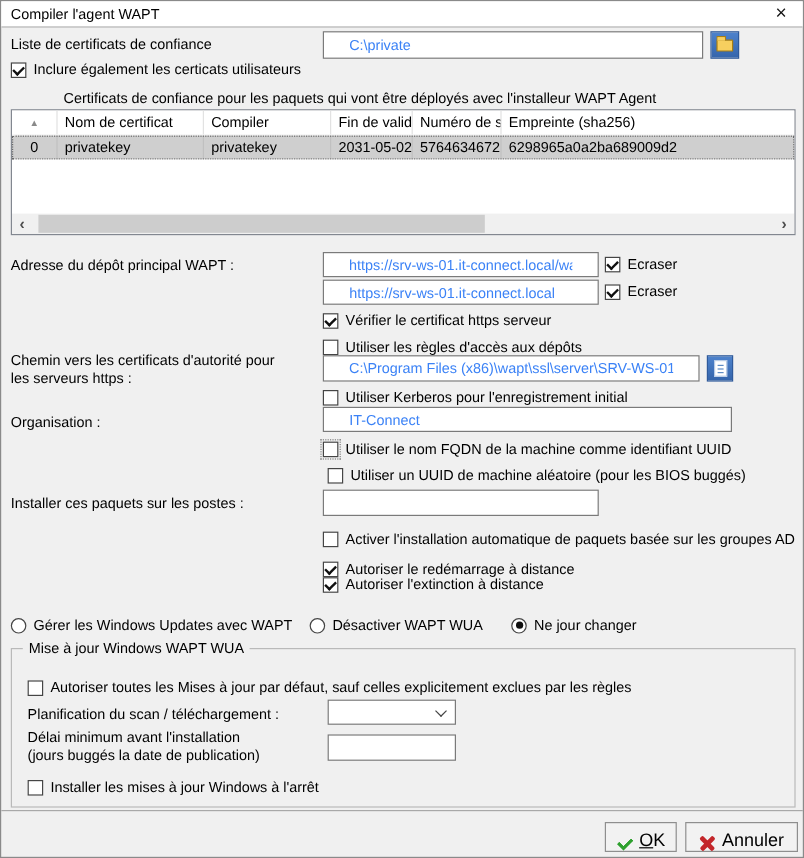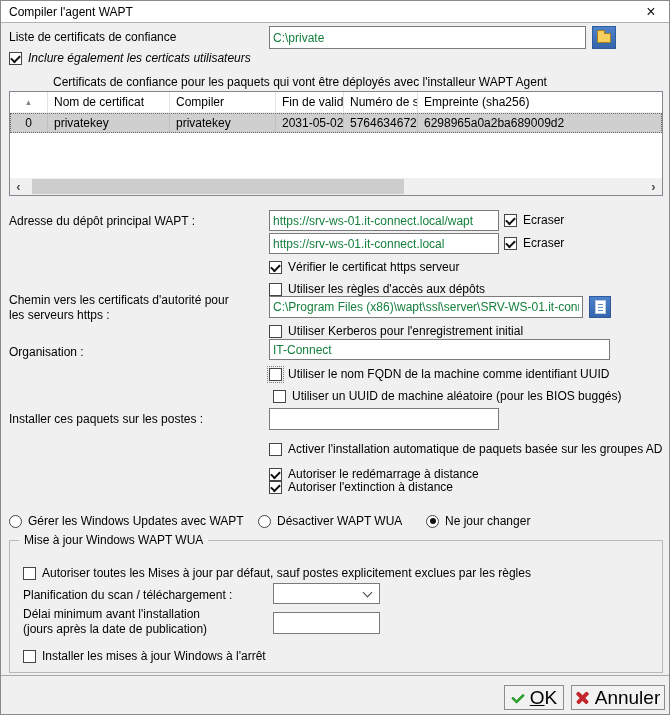--- a/index.html
+++ b/index.html
@@ -7,21 +7,21 @@
   .win {
     position:relative; width:670px; height:715px;
     background:#f0f0f0; border:1px solid #8a8a8a;
     font-family:"Liberation Sans", sans-serif; font-size:12px; color:#000;
     overflow:hidden;
   }
   .titlebar { position:absolute; left:0; top:0; width:100%; height:22px; background:#ffffff; border-bottom:1px solid #b0b0b0; }
   .title { position:absolute; left:8px; top:4px; font-size:12px; }
   .closebtn { position:absolute; right:0; top:0; width:36px; height:21px; display:flex; align-items:center; justify-content:center; font-size:16px; color:#111; cursor:default; }
   .lbl { position:absolute; line-height:15px; white-space:nowrap; }
-  .inp { position:absolute; border:1px solid #7a7a7a; background:#fff; font:12px "Liberation Sans", sans-serif; padding:0 3px; color:#15803d; }
+  .inp { position:absolute; border:1px solid #7a7a7a; background:#fff; font:12px "Liberation Sans", sans-serif; padding:0 21px; color:#3b82f6; }
   
   .cb, .radio { position:absolute; display:flex; align-items:center; gap:6px; height:16px; white-space:nowrap; }
   .cb .box { width:13px; height:13px; border:1px solid #454545; background:#fff; position:relative; flex:none; }
   .cb.checked .box::after { content:""; position:absolute; left:1px; top:2px; width:7px; height:4px; border-left:2px solid #101010; border-bottom:2px solid #101010; transform:rotate(-45deg); }
   .cb.focused .box { outline:1px dotted #808080; outline-offset:1px; }
   
   .radio .circ { width:13px; height:13px; border:1px solid #454545; border-radius:50%; background:#fff; position:relative; flex:none; }
   .radio.checked .circ::after { content:""; position:absolute; left:2.5px; top:2.5px; width:6px; height:6px; border-radius:50%; background:#101010; }
   
   .tbl { position:absolute; left:8px; top:90px; width:654px; height:105px; background:#fff; border:1px solid #828790; display:flex; flex-direction:column; overflow:hidden; }
@@ -46,21 +46,21 @@
   .doc { width:11px; height:14px; background:#fff; border:1px solid #b9cce6; position:relative; }
   .doc::after { content:""; position:absolute; left:2px; top:3px; width:5px; height:1px; background:#5f8cc4; box-shadow:0 3px 0 #5f8cc4, 0 6px 0 #5f8cc4; }
   
   .grp { position:absolute; left:8px; top:539px; width:654px; height:133px; border:1px solid #b9b9b9; }
   .grp-title { position:absolute; left:18px; top:532px; background:#f0f0f0; padding:0 5px; }
   
   .dd { position:absolute; background:#fff; border:1px solid #7a7a7a; }
   .dd .chev { position:absolute; right:8px; top:5px; width:7px; height:7px; border-right:1.5px solid #444; border-bottom:1.5px solid #444; transform:rotate(45deg); }
   
   .sep { position:absolute; left:0; top:674px; width:670px; height:0; border-top:1px solid #a8a8a8; }
-  .btn { position:absolute; height:25px; background:#f2f2f2; border:1px solid #8e8e8e; display:flex; align-items:center; justify-content:center; gap:6px; font-size:19px; cursor:default; }
+  .btn { position:absolute; height:25px; background:#f2f2f2; border:1px solid #8e8e8e; display:flex; align-items:flex-end; justify-content:center; gap:6px; font-size:15px; cursor:default; }
   .u1 { display:inline-block; }
   .u1::first-letter { text-decoration:underline; }
   .okchk { width:13px; height:12px; position:relative; }
   .okchk::after { content:""; position:absolute; left:1px; top:1px; width:9px; height:5px; border-left:3px solid #2ea02e; border-bottom:3px solid #2ea02e; transform:rotate(-45deg); border-radius:1px; }
   .xico { width:13px; height:13px; position:relative; }
   .xico::before, .xico::after { content:""; position:absolute; left:-1px; top:5px; width:15px; height:3.5px; background:#c3262a; border-radius:1.5px; }
   .xico::before { transform:rotate(45deg); }
   .xico::after { transform:rotate(-45deg); }
 </style>
 </head>
@@ -72,21 +72,21 @@
     <span class="title">Compiler l'agent WAPT</span>
     <span class="closebtn">×</span>
   </div>
 
   <span class="lbl" style="left:8px; top:29px;">Liste de certificats de confiance</span>
   <input class="inp" style="left: 268px; top: 25px; width: 317px; height: 23px;" value="C:\private">
   <span class="icobtn" style="left:591px; top:25px; width:24px; height:23px;">
     <span class="folder"></span>
   </span>
 
-  <div class="cb checked" style="left:8px; top:49px;font-style:italic;">
+  <div class="cb checked" style="left:8px; top:49px;">
     <span class="box"></span>
     <span>Inclure également les certicats utilisateurs</span>
   </div>
 
   <span class="lbl" style="left:8px; top:74px;margin-left:44px;">Certificats de confiance pour les paquets qui vont être déployés avec l'installeur WAPT Agent</span>
   <div class="tbl">
     <div class="thead">
       <div class="th c0">
           <span class="sortarrow">▲</span>
         </div>
@@ -185,31 +185,31 @@
   <div class="radio checked" style="left:425px; top:512px;">
     <span class="circ"></span>
     <span>Ne jour changer</span>
   </div>
 
   <div class="grp"></div>
   <span class="lbl grp-title">Mise à jour Windows WAPT WUA</span>
 
   <div class="cb" style="left:22px; top:564px;">
     <span class="box"></span>
-    <span>Autoriser toutes les Mises à jour par défaut, sauf postes explicitement exclues par les règles</span>
+    <span>Autoriser toutes les Mises à jour par défaut, sauf celles explicitement exclues par les règles</span>
   </div>
 
   <span class="lbl" style="left:22px; top:587px;">Planification du scan / téléchargement :</span>
   <div class="dd" style="left:272px; top:582px; width:107px; height:21px;">
     <span></span>
     <span class="chev"></span>
   </div>
 
   <span class="lbl" style="left:22px; top:606px;">Délai minimum avant l'installation</span>
-  <span class="lbl" style="left:22px; top:621px;">(jours après la date de publication)</span>
+  <span class="lbl" style="left:22px; top:621px;">(jours buggés la date de publication)</span>
   <input class="inp" style="left: 272px; top: 611px; width: 107px; height: 22px;" value="">
 
   <div class="cb" style="left:22px; top:647px;justify-content:center;">
     <span class="box"></span>
     <span>Installer les mises à jour Windows à l'arrêt</span>
   </div>
 
   <div class="sep"></div>
   <div class="btn" style="left:503px; top:684px; width:60px;">
     <span class="okchk"></span>

